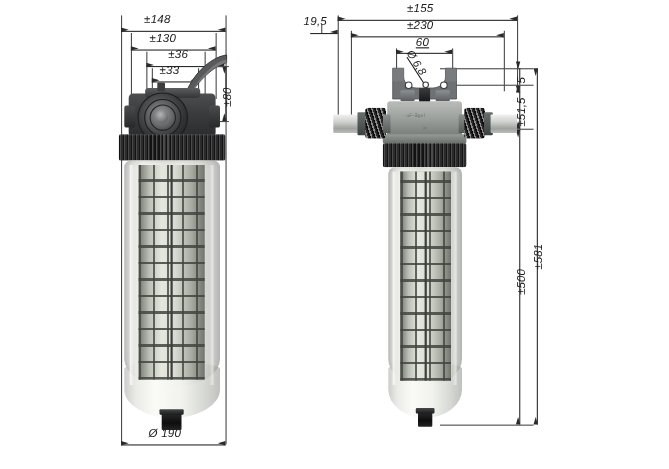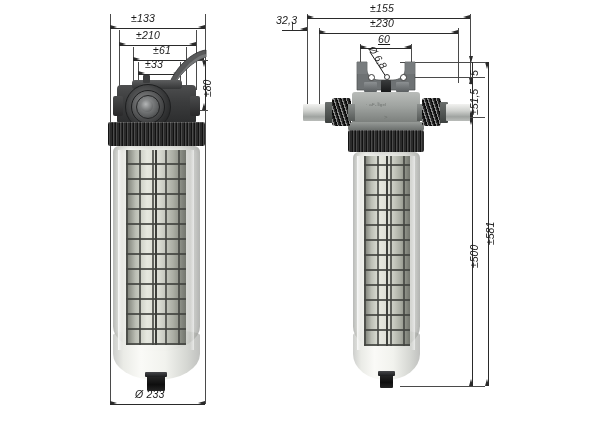--- a/index.html
+++ b/index.html
@@ -127,48 +127,48 @@
     <div class="ext" style="left:119px;top:30px;height:60px;"></div>
     <div class="ext" style="left:196px;top:30px;height:60px;"></div>
     <div class="ext" style="left:133px;top:47px;height:45px;"></div>
     <div class="ext" style="left:186px;top:47px;height:45px;"></div>
     <div class="ext" style="left:138px;top:62px;height:36px;"></div>
     <div class="ext" style="left:180px;top:62px;height:36px;"></div>
 
     <div class="hline" style="left:110px;top:28px;width:95px;"></div>
     <div class="ar r" style="left:110px;top:25.4px;"></div>
     <div class="ar l" style="left:198px;top:25.4px;"></div>
-    <div class="dim" style="left:131px;top:12px;">±133</div>
+    <div class="dim" style="left:131px;top:12px;">±148</div>
 
     <div class="hline" style="left:119px;top:45px;width:77px;"></div>
     <div class="ar r" style="left:119px;top:42.4px;"></div>
     <div class="ar l" style="left:189px;top:42.4px;"></div>
-    <div class="dim" style="left:136px;top:29px;">±210</div>
+    <div class="dim" style="left:136px;top:29px;">±130</div>
 
     <div class="hline" style="left:133px;top:60px;width:71px;"></div>
     <div class="ar r" style="left:133px;top:57.4px;"></div>
     <div class="ar l" style="left:197px;top:57.4px;"></div>
-    <div class="dim" style="left:153px;top:44px;">±61</div>
+    <div class="dim" style="left:153px;top:44px;">±36</div>
 
     <div class="hline" style="left:138px;top:74px;width:42px;"></div>
     <div class="ar r" style="left:138px;top:71.4px;"></div>
     <div class="ar l" style="left:173px;top:71.4px;"></div>
     <div class="dim" style="left:145px;top:58px;">±33</div>
 
     <div class="vline" style="left:205px;top:60px;height:50px;"></div>
     <div class="ar d" style="left:202.4px;top:60px;"></div>
     <div class="ar u" style="left:202.4px;top:103px;"></div>
     <div class="exth" style="left:188px;top:60px;width:20px;"></div>
     <div class="exth" style="left:188px;top:110px;width:20px;"></div>
     <div class="lbl-rot" style="left:201px;top:97px;transform:rotate(-90deg);">±80</div>
 
     <div class="hline" style="left:110px;top:404px;width:95px;"></div>
     <div class="ar r" style="left:110px;top:401.4px;"></div>
     <div class="ar l" style="left:198px;top:401.4px;"></div>
-    <div class="dim" style="left:135px;top:388px;">Ø 233</div>
+    <div class="dim" style="left:135px;top:388px;">Ø 190</div>
 
     <svg class="part" style="left:160px;top:48px;" width="48" height="66" viewBox="0 0 48 66">
       <path d="M4,62 C8,44 16,30 30,18 C36,13 42,10 46,9 L46,2
                C38,3 30,8 23,15 C12,26 5,42 1,62 Z" fill="#58595a" stroke="#2f3031" stroke-width="0.8"></path>
       <path d="M4,62 C8,44 16,30 30,18 C36,13 42,10 46,9 L46,6
                C40,7 34,11 28,17 C16,29 8,44 3,62 Z" fill="#7e8082" opacity="0.75"></path>
     </svg>
 
     <div class="part head" style="left:117px;top:85px;width:79px;height:38px;
                 background:linear-gradient(180deg,#4d4e4f 0%,#3b3c3d 45%,#2c2d2e 100%);
@@ -227,21 +227,21 @@
     <div class="ar l" style="left:463px;top:15.4px;"></div>
     <div class="dim" style="left:370px;top:2px;">±155</div>
 
     <div class="hline" style="left:319px;top:33px;width:139px;"></div>
     <div class="ar r" style="left:319px;top:30.4px;"></div>
     <div class="ar l" style="left:451px;top:30.4px;"></div>
     <div class="dim" style="left:370px;top:17px;">±230</div>
 
     <div class="hline" style="left:282px;top:30px;width:25px;"></div>
     <div class="ar l" style="left:300px;top:27.4px;"></div>
-    <div class="dim" style="left:276px;top:14px;">32,3</div>
+    <div class="dim" style="left:276px;top:14px;">19,5</div>
 
     <div class="hline" style="left:360px;top:48px;width:51px;"></div>
     <div class="ar r" style="left:360px;top:45.4px;"></div>
     <div class="ar l" style="left:404px;top:45.4px;"></div>
     <div class="dim" style="left:378px;top:33px;text-decoration:underline;">60</div>
 
     <svg class="part" style="left:368px;top:50px;" width="30" height="36" viewBox="0 0 30 36">
       <line x1="2" y1="2" x2="22" y2="33" stroke="#1a1a1a" stroke-width="1"></line>
       <circle cx="22" cy="33" r="1.6" fill="#1a1a1a"></circle>
     </svg>

